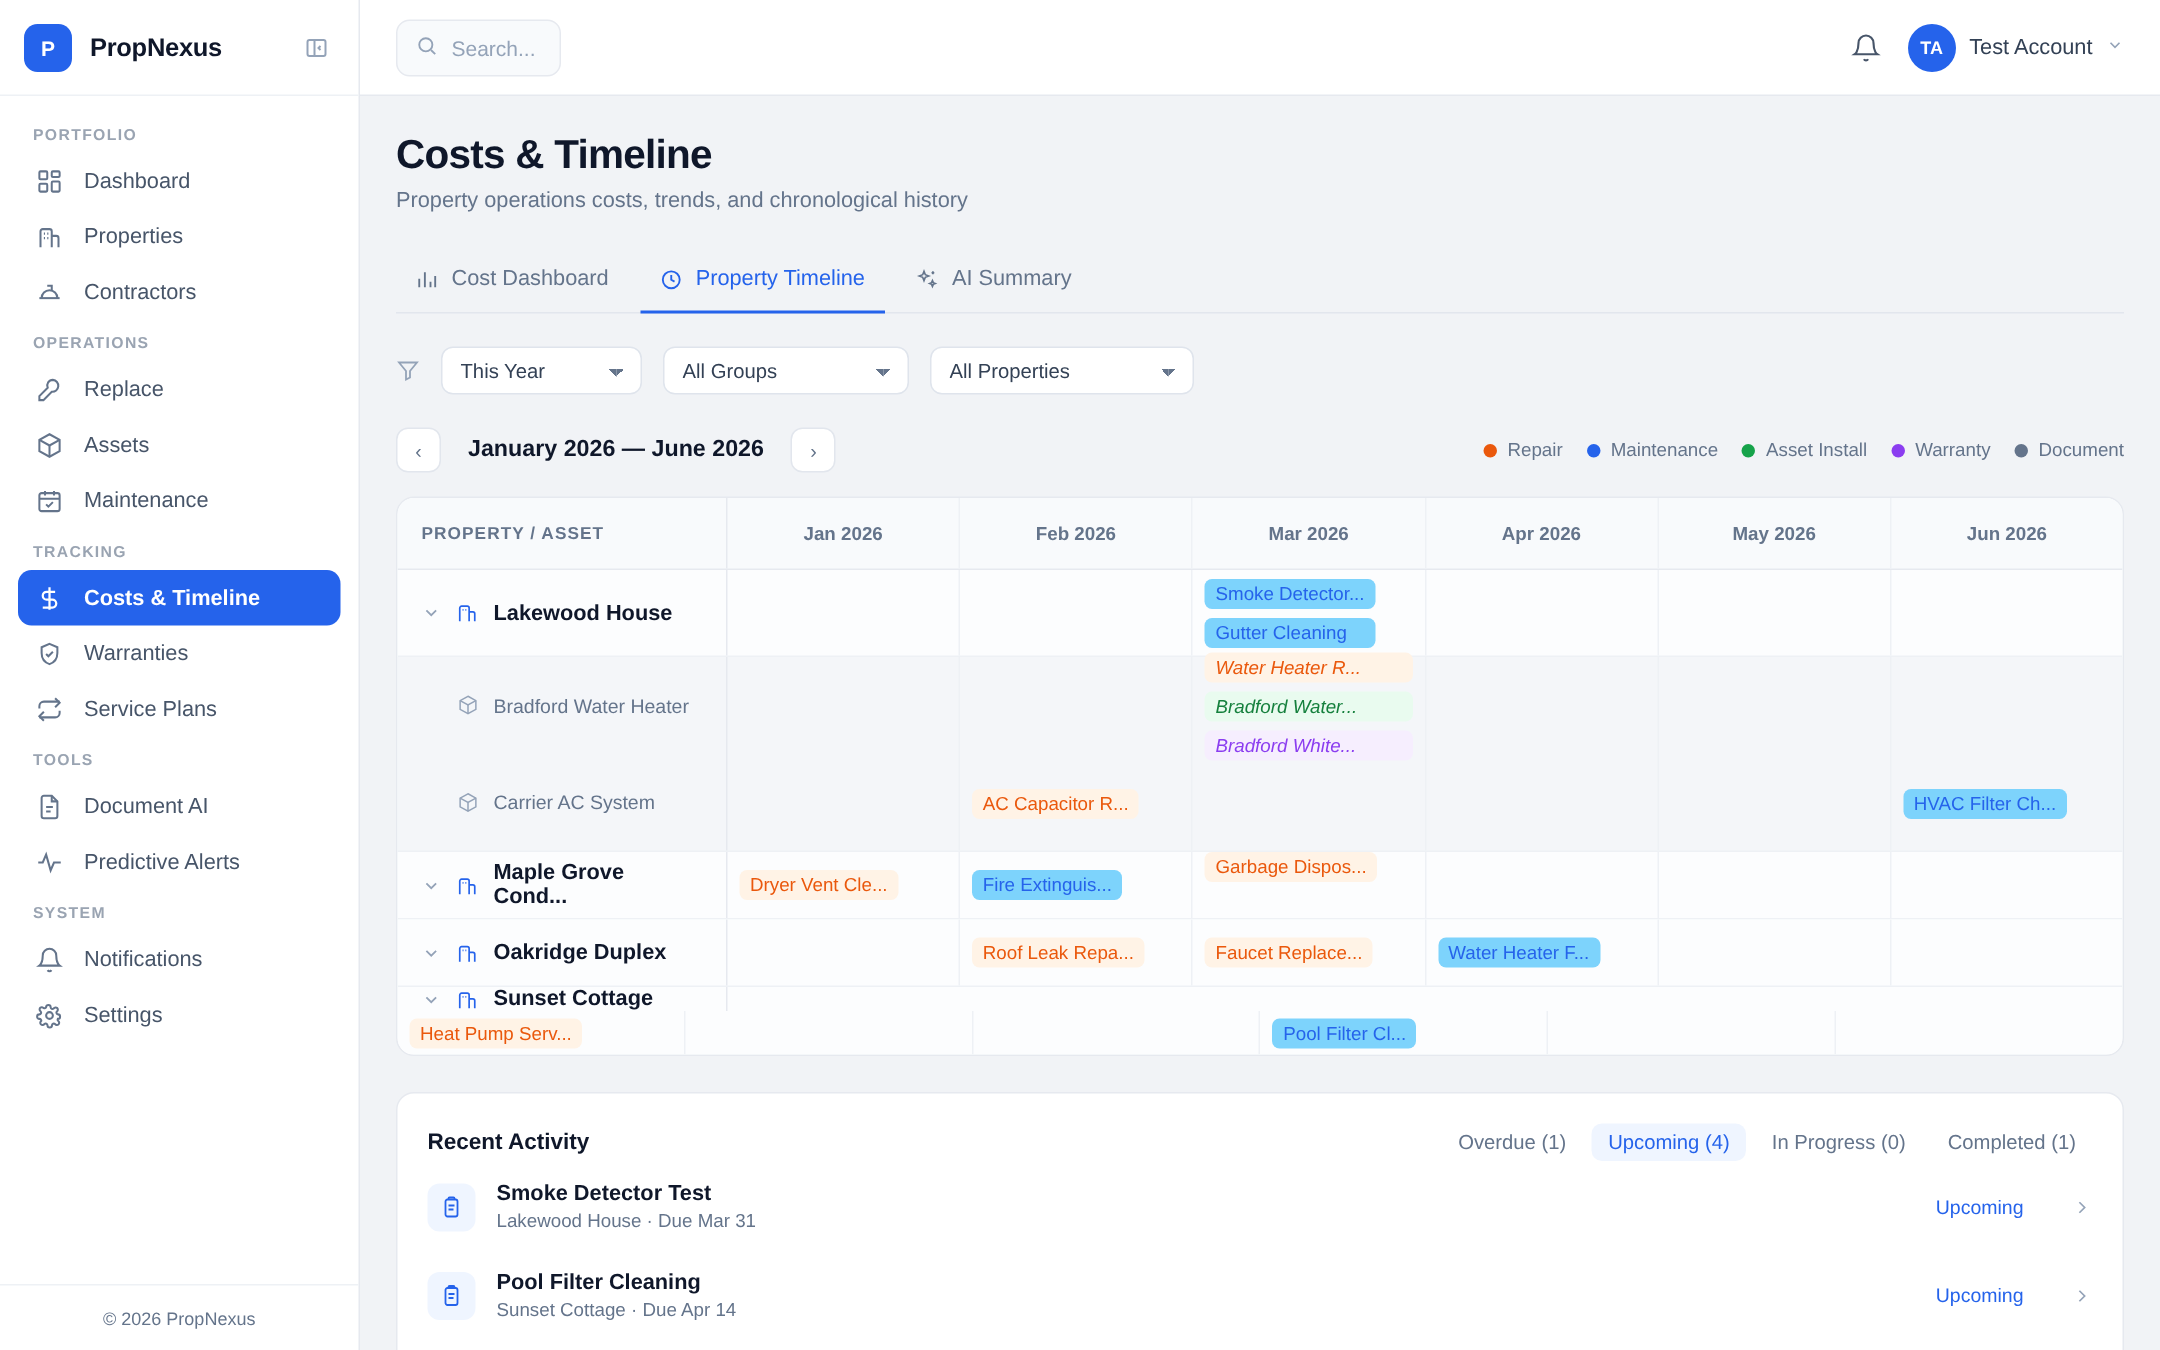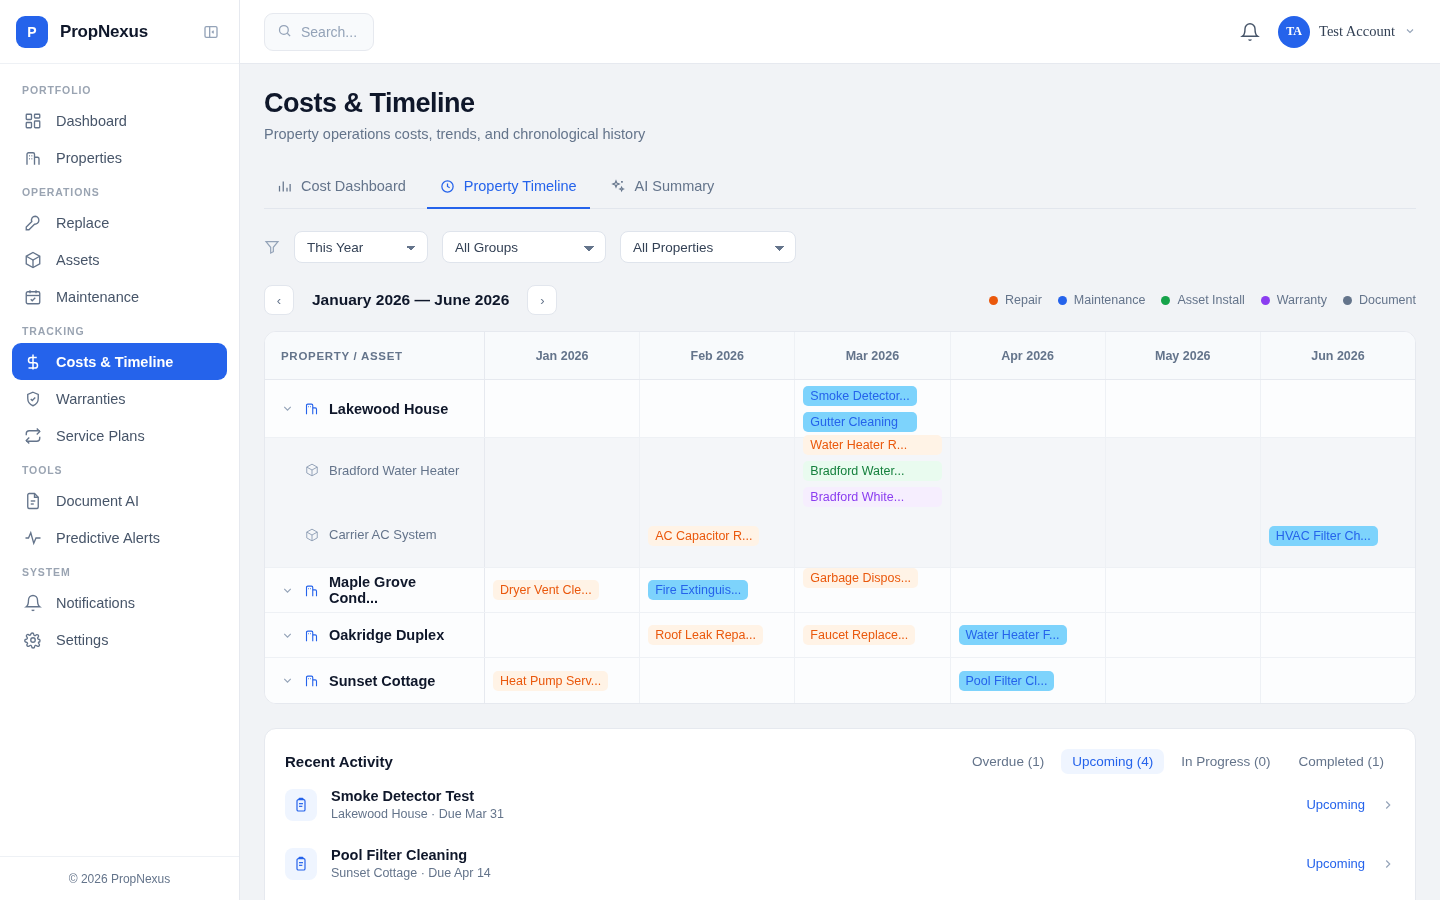--- a/index.html
+++ b/index.html
@@ -60,21 +60,21 @@
   .topbar {
     height: 64px; background: #fff; border-bottom: 1px solid #e6e9ef;
     display: flex; align-items: center; padding: 0 24px; flex: none;
   }
   .search-box {
     display: flex; align-items: center; gap: 9px;
     width: 110px; height: 38px; border: 1px solid #e6e9ef;
     border-radius: 9px; background: #f8fafc; padding: 0 12px;
     color: #94a3b8; font-size: 14px; cursor: text;
   }
-  .topbar-right { margin-left: auto; display: flex; align-items: center; gap: 18px; font-family: Liberation Serif, serif; }
+  .topbar-right { margin-left: auto; display: flex; align-items: center; gap: 18px; }
   .bell { color: #475569; cursor: pointer; display:flex; }
   .avatar {
     width: 32px; height: 32px; border-radius: 50%; background: #2563eb;
     color: #fff; font-size: 12px; font-weight: bold;
     display: flex; align-items: center; justify-content: center;
   }
   .account { display: flex; align-items: center; gap: 9px; cursor: pointer; }
   .account-name { font-size: 14.5px; color: #334155; }
   .caret { color: #94a3b8; font-size: 11px; }
 
@@ -134,21 +134,21 @@
     color: #64748b; text-transform: uppercase; height: 47px;
   }
   .tl-month-cell {
     flex: 1; border-right: 1px solid #eef1f5;
     display: flex; align-items: center; justify-content: center;
     height: 47px; font-size: 12.5px; font-weight: bold; color: #64748b;
   }
   .tl-month-cell:last-child { border-right: none; }
 
   .tl-body-row { border-bottom: 1px solid #eef1f5; }
-  .tl-body-row:last-child { border-bottom: none; }
+  .tl-body-row:last-child { border-bottom: none; flex-direction: column; }
   .tl-body-row.group { background: #fcfdfe; }
   .tl-body-row.assets { background: #f4f6f9; }
   .tl-cells { flex: 1; display: flex; }
   .tl-cell { flex: 1; border-right: 1px solid #eef1f5; padding: 0 8px; position: relative; }
   .tl-cell:last-child { border-right: none; }
 
   .group-name { display: flex; align-items: center; gap: 10px; font-size: 14.5px; font-weight: bold; color: #0f172a; }
   .chev { color: #94a3b8; display: flex; cursor: pointer; }
   .bld { color: #2563eb; display: flex; }
   .asset-name { display: flex; align-items: center; gap: 10px; font-size: 13px; color: #64748b; padding-left: 24px; }
@@ -183,21 +183,21 @@
   .activity-tabs { margin-left: auto; display: flex; gap: 6px; }
   .atab { font-size: 13.5px; color: #64748b; padding: 5px 11px; border-radius: 7px; cursor: pointer; }
   .atab.active { color: #2563eb; background: #eff5ff; }
   .act-item { display: flex; align-items: center; gap: 14px; padding: 14px 0 12px 0; }
   .act-ico {
     width: 32px; height: 32px; border-radius: 8px; background: #eff5ff;
     color: #2563eb; display: flex; align-items: center; justify-content: center; flex: none;
   }
   .act-name { font-size: 14.5px; font-weight: bold; color: #0f172a; }
   .act-meta { font-size: 12.5px; color: #64748b; margin-top: 3px; }
-  .act-right { margin-left: auto; display: flex; align-items: center; gap: 16px; }
+  .act-right { margin-left: auto; display: flex; align-items: center; gap: 32px; }
   .act-status { font-size: 13px; color: #2563eb; }
   .act-arrow { color: #94a3b8; display: flex; cursor: pointer; }
 </style>
 </head>
 <body>
 
 <div class="app">
 
   <aside class="sidebar">
     <div class="brand">
@@ -231,20 +231,30 @@
           <svg width="18" height="18" viewBox="0 0 24 24" fill="none" stroke="currentColor" stroke-width="1.8">
               <path d="M4 21V7a2 2 0 0 1 2-2h6a2 2 0 0 1 2 2v14"></path>
               <path d="M14 11h4a2 2 0 0 1 2 2v8"></path>
               <line x1="7" y1="9" x2="8" y2="9"></line>
               <line x1="10" y1="9" x2="11" y2="9"></line>
               <line x1="7" y1="13" x2="8" y2="13"></line>
               <line x1="10" y1="13" x2="11" y2="13"></line>
             </svg>
         </span>
         <span>Properties</span>
+      </div>
+      <div class="nav-item">
+        <span class="ico">
+          <svg width="18" height="18" viewBox="0 0 24 24" fill="none" stroke="currentColor" stroke-width="1.8">
+              <path d="M3 17h18"></path>
+              <path d="M5 17a7 7 0 0 1 14 0"></path>
+              <path d="M10 6h4v4"></path>
+            </svg>
+        </span>
+        <span>Contractors</span>
       </div>
 
       <div class="nav-section">OPERATIONS</div>
       <div class="nav-item">
         <span class="ico">
           <svg width="18" height="18" viewBox="0 0 24 24" fill="none" stroke="currentColor" stroke-width="1.8">
               <path d="M15 3a5 5 0 0 0-4.6 7L3 17.4V21h3.6l7.4-7.4A5 5 0 1 0 15 3z"></path>
             </svg>
         </span>
         <span>Replace</span>
@@ -545,21 +555,21 @@
               <div class="asset-sub">
                 <div class="asset-sub-row" style="height:65px;"></div>
                 <div class="asset-sub-row" style="height:65px;">
                   <span class="chip repair">AC Capacitor R...</span>
                 </div>
               </div>
             </div>
             <div class="tl-cell">
               <div class="asset-sub">
                 <div class="asset-sub-row" style="height:65px;">
-                  <div class="chip-stack" style="width:100%;">
+                  <div class="chip-stack" style="width:100%;font-style:italic;">
                     <span class="chip repair">Water Heater R...</span>
                     <span class="chip asset">Bradford Water...</span>
                     <span class="chip warranty">Bradford White...</span>
                   </div>
                 </div>
                 <div class="asset-sub-row" style="height:65px;"></div>
               </div>
             </div>
             <div class="tl-cell"></div>
             <div class="tl-cell"></div>

